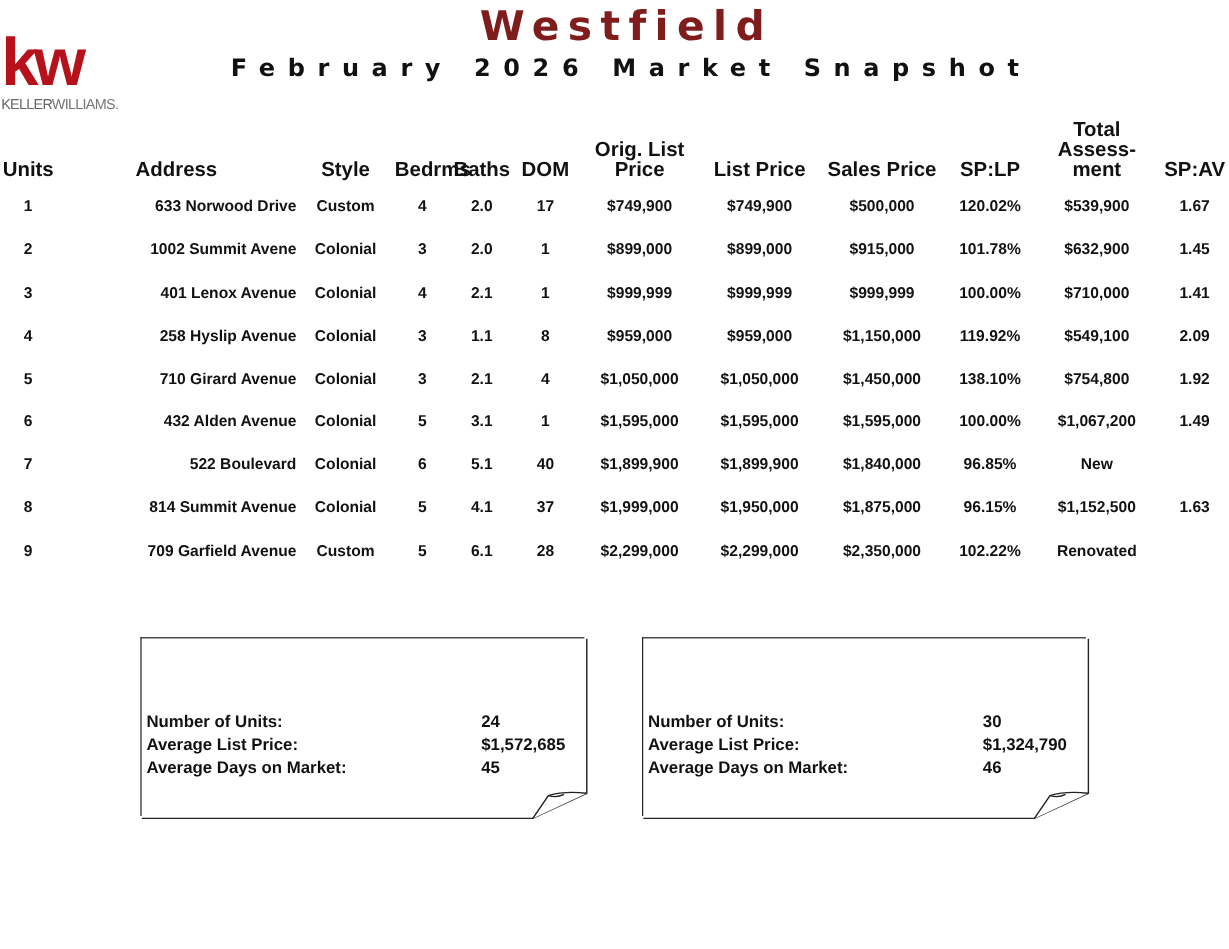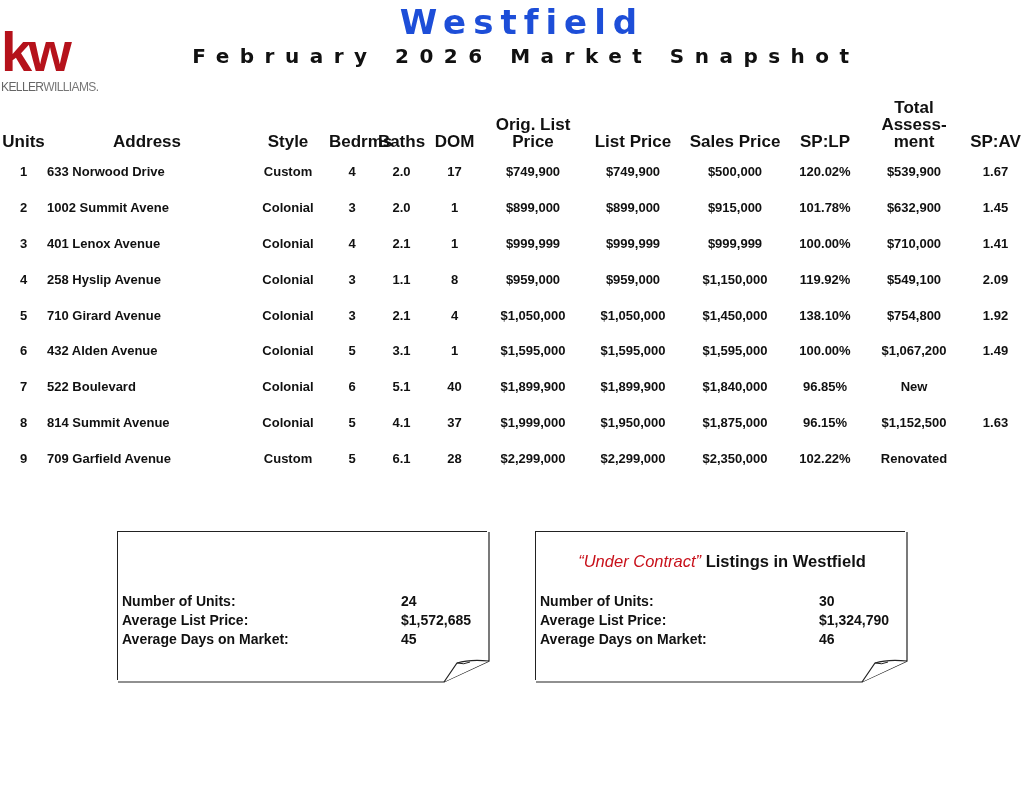--- a/index.html
+++ b/index.html
@@ -15,40 +15,40 @@
   }
   .kw-word {
     position: absolute; left: 1px; top: 50px;
     font-family: "Liberation Sans", sans-serif; font-size: 12px; line-height: 18px;
     color: #777; letter-spacing: -0.6px;
   }
   .kw-word b { font-weight: 400; color: #666; }
   .title {
     position: absolute; left: 0; width: 1024px; top: 2px; text-align: center;
     font-family: "DejaVu Sans", sans-serif; font-weight: bold;
-    font-size: 34px; line-height: 40px; color: #1d4ed8; letter-spacing: 7px;
+    font-size: 34px; line-height: 40px; color: #7f1d1d; letter-spacing: 7px;
     padding-left: 20px; box-sizing: border-box;
   }
   .subtitle {
     position: absolute; left: 0; width: 1024px; top: 44px; text-align: center;
     font-family: "DejaVu Sans", sans-serif; font-weight: bold;
     font-size: 20px; line-height: 24px; color: #111; letter-spacing: 10.5px;
     padding-left: 28px; box-sizing: border-box;
   }
   table.market {
     position: absolute; left: 0; top: 99px; width: 1024px;
     border-collapse: collapse; table-layout: fixed;
     font-family: "Liberation Sans", sans-serif; font-size: 13px;
   }
   table.market th {
     font-weight: 700; font-size: 17px; line-height: 17px; height: 40px;
     vertical-align: bottom; padding: 0 0 4px 0; text-align: center;
   }
   table.market td { height: 35.8px; padding: 0; text-align: center; font-weight: 600; }
-  table.market td.addr, table.market th.addr-h { text-align: left; }
+  table.market td.addr, table.market th.addr-h { text-align: right; }
   table.market th.addr-h { text-align: center; }
   table.market tr.avg td { height: 26px; vertical-align: top; padding-top: 0px; }
   .card {
     position: absolute; top: 531px; width: 370px; height: 149px;
     border: 1px solid #222; border-right: none; border-bottom: none;
     box-sizing: border-box;
   }
   .card .curl { position: absolute; left: 0; top: 0; width: 372px; height: 151px; }
   .card-title {
     position: absolute; left: 0; top: 20px; width: 372px; text-align: center;
@@ -249,20 +249,19 @@
   <div class="card-row" style="top:98px">Average Days on Market:</div>
   <div class="card-val" style="top:98px">45</div>
 </div>
 
 <div class="card" style="left:535px;">
   <svg class="curl" viewBox="0 0 372 151" width="372" height="151">
     <path d="M371 0 L371 129 L326 150 L0 150" fill="none" stroke="#222" stroke-width="1.2"></path>
     <path d="M326 150 L339 131 Q352 127 371 129" fill="#fff" stroke="#222" stroke-width="1.2"></path>
     <path d="M339 131 Q346 133 352 130" fill="none" stroke="#222" stroke-width="1"></path>
   </svg>
-  <div class="card-title"><span class="em">“Under Contract”</span><span> Listings in Westfield</span></div>
   <div class="card-row" style="top:60px">Number of Units:</div>
   <div class="card-val" style="top:60px">30</div>
   <div class="card-row" style="top:79px">Average List Price:</div>
   <div class="card-val" style="top:79px">$1,324,790</div>
   <div class="card-row" style="top:98px">Average Days on Market:</div>
   <div class="card-val" style="top:98px">46</div>
 </div>
 
 </body></html>

